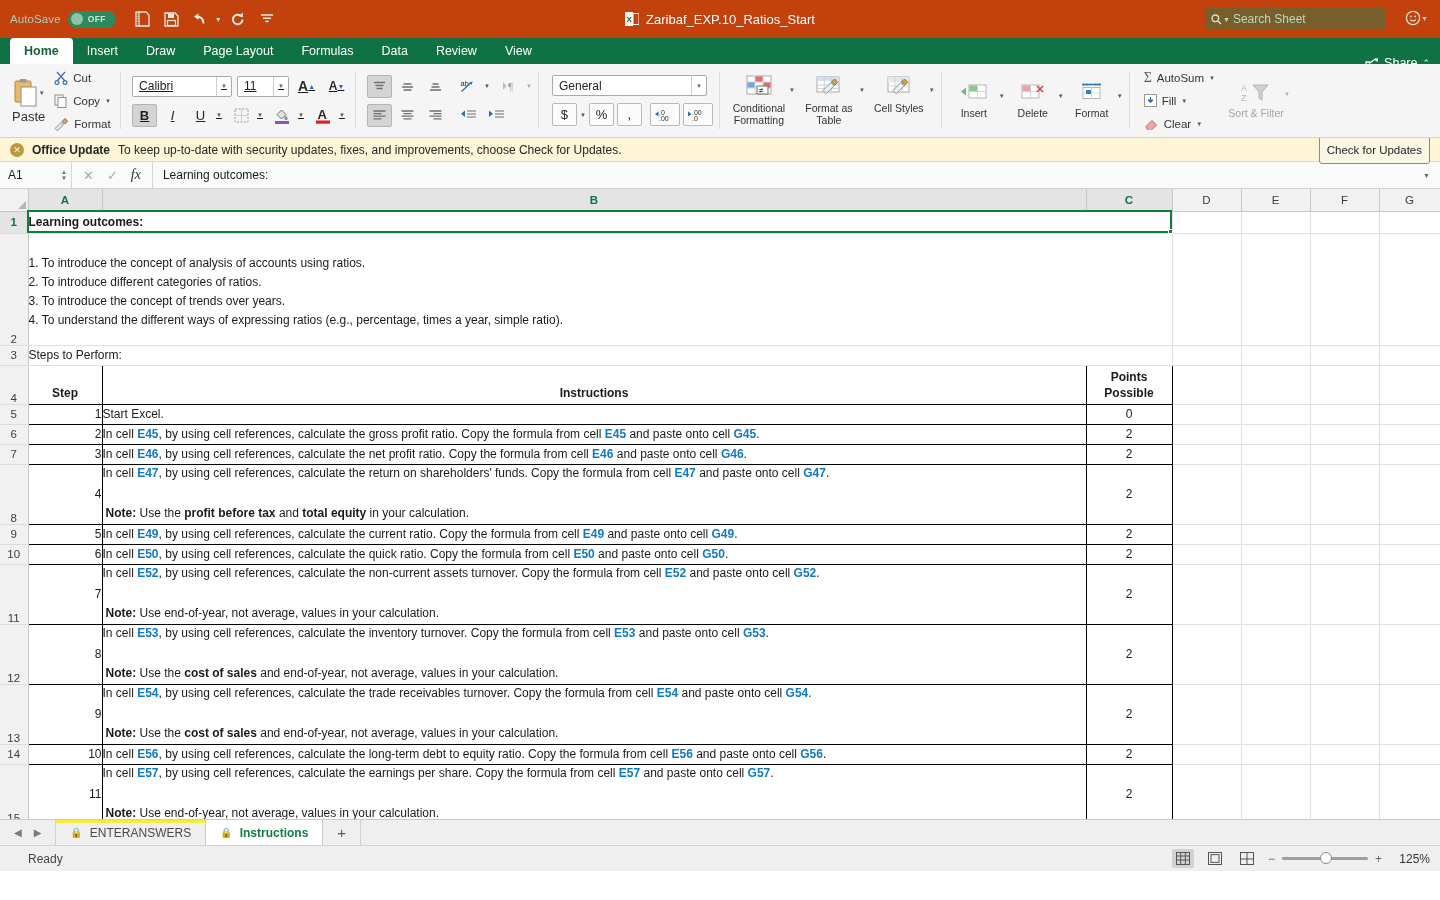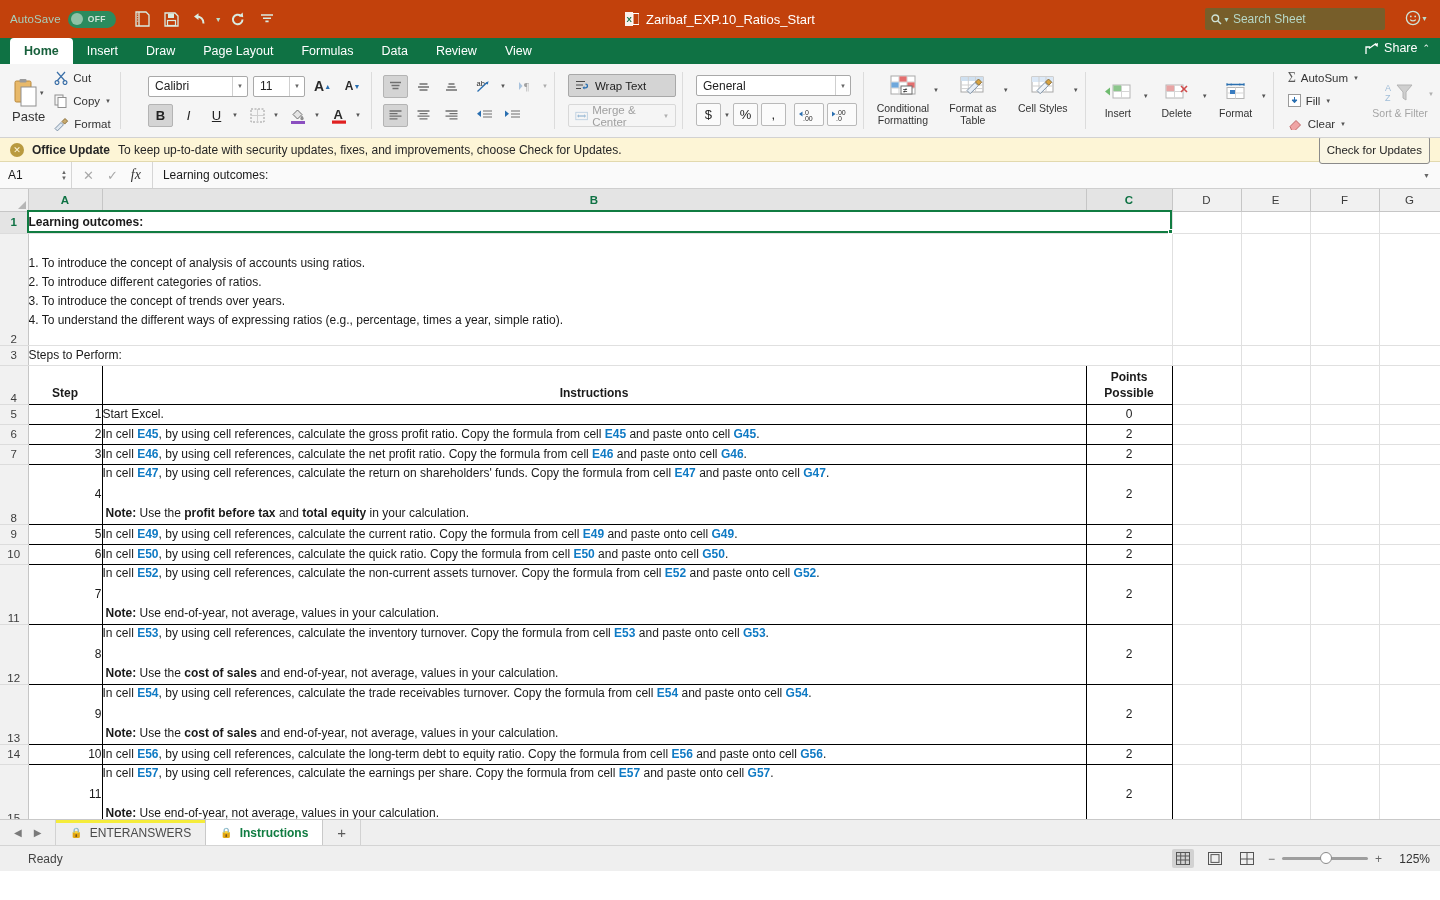--- a/index.html
+++ b/index.html
@@ -51,21 +51,21 @@
 
   
   .ribbon-tabs{ height:26px;background:#0f7244;display:flex;align-items:flex-end;position:relative; }
   .rtab{
     padding:0 14px;height:26px;line-height:26px;color:#ffffff;font-size:12.5px;cursor:default;
   }
   .rtab.active{
     background:#ffffff;color:#18603c;font-weight:bold;border-radius:4px 4px 0 0;
   }
   .share-btn{
-    position:absolute;right:10px;top:3px;display:flex;align-items:center;gap:5px;
+    position:absolute;right:10px;top:18px;display:flex;align-items:center;gap:5px;
     color:#ffffff;font-size:12.5px;
   }
 
   
   .ribbon{
     height:74px;background:#f5f5f5;border-bottom:1px solid #d2d2d2;
     display:flex;align-items:stretch;position:relative;
   }
   .rgroup{ display:flex; align-items:center; padding:0 6px; position:relative; }
   .rgroup + .rgroup::before{
@@ -335,21 +335,21 @@
       <div class="small-item">
         <svg width="15" height="14" viewBox="0 0 15 14">
             <path d="M1 11.5l6-6 2.4 2.4-6 6z" fill="#dfe7ef" stroke="#7f93a8" stroke-width="1"></path>
             <path d="M8 4.5l3-3 2.6 2.6-3 3z" fill="#c8a96b" stroke="#8a6f3c" stroke-width="1"></path>
           </svg>
         <span>Format</span>
       </div>
     </div>
   </div>
 
-  <div class="rgroup" style="padding-left:28px;">
+  <div class="rgroup" style="padding-left:12px;text-decoration:underline;">
     <div style="display:flex;flex-direction:column;gap:6px;">
       <div style="display:flex;gap:5px;align-items:center;">
         <div class="combo" style="width:100px">
           <span class="cv">Calibri</span>
           <span class="cc">▼</span>
         </div>
         <div class="combo" style="width:52px">
           <span class="cv">11</span>
           <span class="cc">▼</span>
         </div>
@@ -458,41 +458,20 @@
         <div class="fbtn">
           <svg width="17" height="12" viewBox="0 0 17 12">
               <path d="M1 1.5l4 3.3-4 3.3z" fill="#2a6fb0"></path>
               <path d="M7 2h9M7 5h9M7 8h9" stroke="#6f6f6f" stroke-width="1.2"></path>
             </svg>
         </div>
       </div>
     </div>
   </div>
 
-  <div class="rgroup" style="padding-left:14px;">
-    <div style="display:flex;flex-direction:column;gap:7px;">
-      <div class="gbtn on">
-        <svg width="16" height="12" viewBox="0 0 16 12">
-            <path d="M1 1.5h9M1 5h7M1 8.5h5" stroke="#4a4a4a" stroke-width="1.2"></path>
-            <path d="M10.5 4.2c2.6 0 2.6 3.6 0 3.6h-2" fill="none" stroke="#2a6fb0" stroke-width="1.3"></path>
-            <path d="M9.4 6l-1.8 1.8 1.8 1.8z" fill="#2a6fb0"></path>
-          </svg>
-        <span>Wrap Text</span>
-      </div>
-      <div class="gbtn dim">
-        <svg width="16" height="12" viewBox="0 0 16 12">
-            <rect x="1" y="1.5" width="14" height="9" fill="none" stroke="#b9cddf" stroke-width="1"></rect>
-            <path d="M4 6h8" stroke="#7fa8cc" stroke-width="1.2"></path>
-            <path d="M4.8 4.6L3.2 6l1.6 1.4M11.2 4.6L12.8 6l-1.6 1.4" fill="none" stroke="#7fa8cc" stroke-width="1.1"></path>
-          </svg>
-        <span>Merge &amp; Center</span>
-        <span class="caret" style="color:#b0b0b0">▼</span>
-      </div>
-    </div>
-  </div>
 
   <div class="rgroup" style="padding-left:14px;">
     <div style="display:flex;flex-direction:column;gap:7px;">
       <div class="combo" style="width:155px">
         <span class="cv">General</span>
         <span class="cc">▼</span>
       </div>
       <div style="display:flex;gap:3px;align-items:center;">
         <div class="fbtn" style="border-color:#b9b9b9;background:#fbfbfb">
           <span>$</span>

